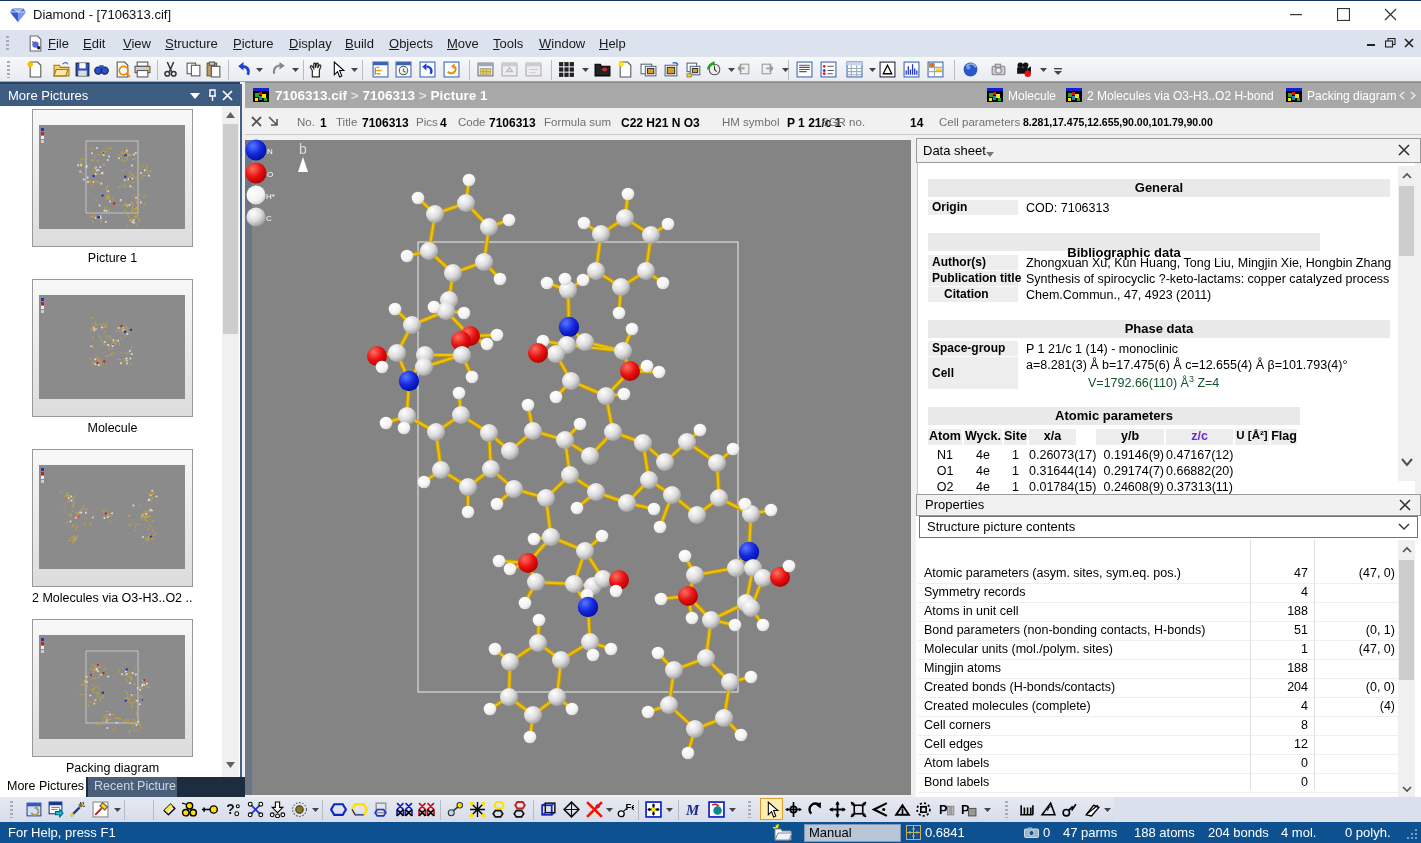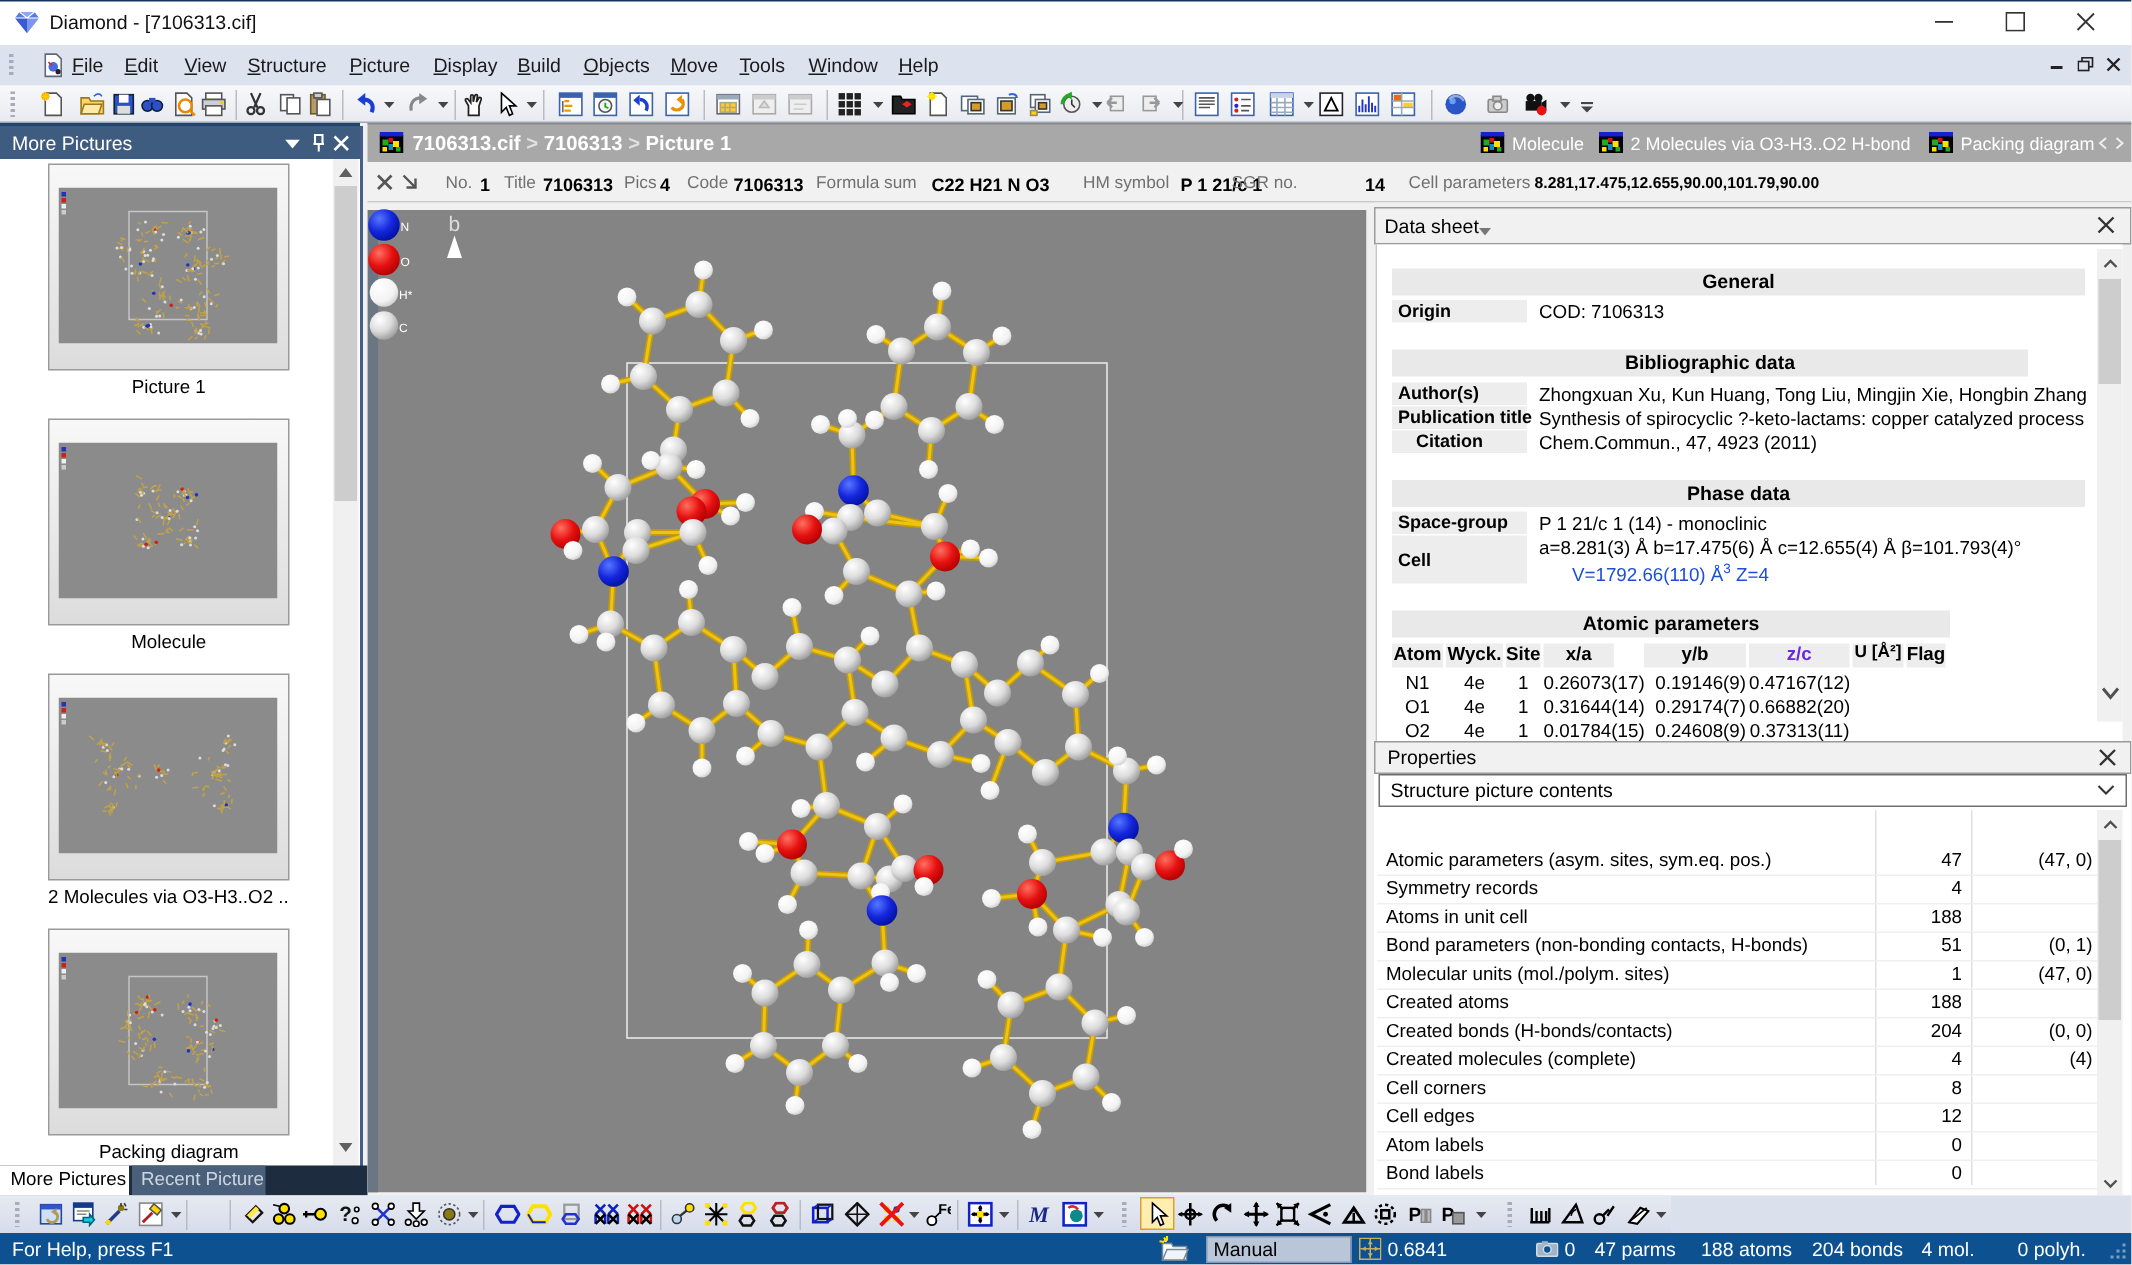--- a/index.html
+++ b/index.html
@@ -1538,33 +1538,33 @@
 <svg class="abs" style="left:1402px;top:172px" width="10" height="7" viewBox="0 0 10 7">
     <path d="M1 6l4-4 4 4" stroke="#505050" stroke-width="1.6" fill="none"></path>
   </svg>
 <div class="abs" style="left:1399px;top:186px;width:15px;height:70px;background:#cdcdcd"></div>
 <svg class="abs" style="left:1401px;top:458px" width="12" height="9" viewBox="0 0 12 9">
     <path d="M1 1l5 6 5-6" stroke="#505050" stroke-width="2" fill="none"></path>
   </svg>
 <div class="abs" style="left:928px;top:179px;width:462px;height:18px;background:#e9e9e9;text-align:center;font-size:13px;font-weight:bold;color:#000;padding-top:1px">General</div>
 <div class="abs" style="left:928px;top:200px;width:90px;height:15px;background:#ededed;font-size:12px;font-weight:bold;color:#000;padding:0 0 0 4px;line-height:15px;white-space:nowrap">Origin</div>
 <div class="abs" style="left:1026px;top:201px;font-size:12.5px;color:#000;white-space:nowrap">COD: 7106313</div>
-<div class="abs" style="left:928px;top:233px;width:424px;height:18px;background:#e9e9e9;text-align:center;font-size:13px;font-weight:bold;color:#000;padding-top:1px">Bibliographic data</div>
+<div class="abs" style="left:928px;top:233px;width:392px;height:18px;background:#e9e9e9;text-align:center;font-size:13px;font-weight:bold;color:#000;padding-top:12px">Bibliographic data</div>
 <div class="abs" style="left:928px;top:255px;width:90px;height:15px;background:#ededed;font-size:12px;font-weight:bold;color:#000;padding:0 0 0 4px;line-height:15px;white-space:nowrap">Author(s)</div>
 <div class="abs" style="left:1026px;top:256px;font-size:12.5px;color:#000;white-space:nowrap">Zhongxuan Xu, Kun Huang, Tong Liu, Mingjin Xie, Hongbin Zhang</div>
 <div class="abs" style="left:928px;top:271px;width:90px;height:15px;background:#ededed;font-size:12px;font-weight:bold;color:#000;padding:0 0 0 4px;line-height:15px;white-space:nowrap">Publication title</div>
 <div class="abs" style="left:1026px;top:272px;font-size:12.5px;color:#000;white-space:nowrap">Synthesis of spirocyclic ?-keto-lactams: copper catalyzed process</div>
 <div class="abs" style="left:928px;top:287px;width:90px;height:15px;background:#ededed;font-size:12px;font-weight:bold;color:#000;padding:0 0 0 16px;line-height:15px;white-space:nowrap">Citation</div>
 <div class="abs" style="left:1026px;top:288px;font-size:12.5px;color:#000;white-space:nowrap">Chem.Commun., 47, 4923 (2011)</div>
 <div class="abs" style="left:928px;top:320px;width:462px;height:18px;background:#e9e9e9;text-align:center;font-size:13px;font-weight:bold;color:#000;padding-top:1px">Phase data</div>
 <div class="abs" style="left:928px;top:341px;width:90px;height:15px;background:#ededed;font-size:12px;font-weight:bold;color:#000;padding:0 0 0 4px;line-height:15px;white-space:nowrap">Space-group</div>
 <div class="abs" style="left:1026px;top:342px;font-size:12.5px;color:#000;white-space:nowrap">P 1 21/c 1 (14) - monoclinic</div>
 <div class="abs" style="left:928px;top:357px;width:90px;height:32px;background:#ededed;font-size:12px;font-weight:bold;color:#000;padding-left:4px;line-height:32px">Cell</div>
 <div class="abs" style="left:1026px;top:358px;font-size:12.5px;color:#000;white-space:nowrap">a=8.281(3) Å b=17.475(6) Å c=12.655(4) Å β=101.793(4)°</div>
-<div class="abs" style="left:1048px;top:374px;font-size:12.5px;color:#1d4ed8;white-space:nowrap">V=1792.66(110) Å<sup style="font-size:9px">3</sup> Z=4</div>
+<div class="abs" style="left:1088px;top:374px;font-size:12.5px;color:#14532d;white-space:nowrap">V=1792.66(110) Å<sup style="font-size:9px">3</sup> Z=4</div>
 <div class="abs" style="left:928px;top:407px;width:372px;height:18px;background:#e9e9e9;text-align:center;font-size:13px;font-weight:bold;color:#000;padding-top:1px">Atomic parameters</div>
 <div class="abs" style="left:928px;top:429px;width:34px;height:16px;background:#ededed;text-align:center;font-size:12.5px;font-weight:bold;color:#000;white-space:nowrap">Atom</div>
 <div class="abs" style="left:964px;top:429px;width:38px;height:16px;background:#ededed;text-align:center;font-size:12.5px;font-weight:bold;color:#000;white-space:nowrap">Wyck.</div>
 <div class="abs" style="left:1004px;top:429px;width:23px;height:16px;background:#ededed;text-align:center;font-size:12.5px;font-weight:bold;color:#000;white-space:nowrap">Site</div>
 <div class="abs" style="left:1029px;top:429px;width:47px;height:16px;background:#ededed;text-align:center;font-size:12.5px;font-weight:bold;color:#000;white-space:nowrap">x/a</div>
 <div class="abs" style="left:1096px;top:429px;width:68px;height:16px;background:#ededed;text-align:center;font-size:12.5px;font-weight:bold;color:#000;white-space:nowrap">y/b</div>
 <div class="abs" style="left:1166px;top:429px;width:67px;height:16px;background:#ededed;text-align:center;font-size:12.5px;font-weight:bold;color:#6d28d9;white-space:nowrap">z/c</div>
 <div class="abs" style="left:1235px;top:429px;width:34px;height:16px;background:#ededed;text-align:center;font-size:11.5px;font-weight:bold;color:#000;white-space:nowrap">U [Å²]</div>
 <div class="abs" style="left:1271px;top:429px;width:26px;height:16px;background:#ededed;text-align:center;font-size:12.5px;font-weight:bold;color:#000;white-space:nowrap">Flag</div>
 <div class="abs" style="left:928px;top:448px;width:34px;text-align:center;font-size:12.5px">N1</div>
@@ -1609,21 +1609,21 @@
 <div class="abs" style="left:1250px;top:604px;width:58px;text-align:right;font-size:12.5px;color:#000">188</div>
 <div class="abs" style="left:918px;top:620.5px;width:480px;height:1px;background:#efefef"></div>
 <div class="abs" style="left:924px;top:623px;font-size:12.5px;color:#000;white-space:nowrap">Bond parameters (non-bonding contacts, H-bonds)</div>
 <div class="abs" style="left:1250px;top:623px;width:58px;text-align:right;font-size:12.5px;color:#000">51</div>
 <div class="abs" style="left:1314px;top:623px;width:81px;text-align:right;font-size:12.5px;color:#000">(0, 1)</div>
 <div class="abs" style="left:918px;top:639.5px;width:480px;height:1px;background:#efefef"></div>
 <div class="abs" style="left:924px;top:642px;font-size:12.5px;color:#000;white-space:nowrap">Molecular units (mol./polym. sites)</div>
 <div class="abs" style="left:1250px;top:642px;width:58px;text-align:right;font-size:12.5px;color:#000">1</div>
 <div class="abs" style="left:1314px;top:642px;width:81px;text-align:right;font-size:12.5px;color:#000">(47, 0)</div>
 <div class="abs" style="left:918px;top:658.5px;width:480px;height:1px;background:#efefef"></div>
-<div class="abs" style="left:924px;top:661px;font-size:12.5px;color:#000;white-space:nowrap">Created atoms</div>
+<div class="abs" style="left:924px;top:661px;font-size:12.5px;color:#000;white-space:nowrap">Mingjin atoms</div>
 <div class="abs" style="left:1250px;top:661px;width:58px;text-align:right;font-size:12.5px;color:#000">188</div>
 <div class="abs" style="left:918px;top:677.5px;width:480px;height:1px;background:#efefef"></div>
 <div class="abs" style="left:924px;top:680px;font-size:12.5px;color:#000;white-space:nowrap">Created bonds (H-bonds/contacts)</div>
 <div class="abs" style="left:1250px;top:680px;width:58px;text-align:right;font-size:12.5px;color:#000">204</div>
 <div class="abs" style="left:1314px;top:680px;width:81px;text-align:right;font-size:12.5px;color:#000">(0, 0)</div>
 <div class="abs" style="left:918px;top:696.5px;width:480px;height:1px;background:#efefef"></div>
 <div class="abs" style="left:924px;top:699px;font-size:12.5px;color:#000;white-space:nowrap">Created molecules (complete)</div>
 <div class="abs" style="left:1250px;top:699px;width:58px;text-align:right;font-size:12.5px;color:#000">4</div>
 <div class="abs" style="left:1314px;top:699px;width:81px;text-align:right;font-size:12.5px;color:#000">(4)</div>
 <div class="abs" style="left:918px;top:715.5px;width:480px;height:1px;background:#efefef"></div>

